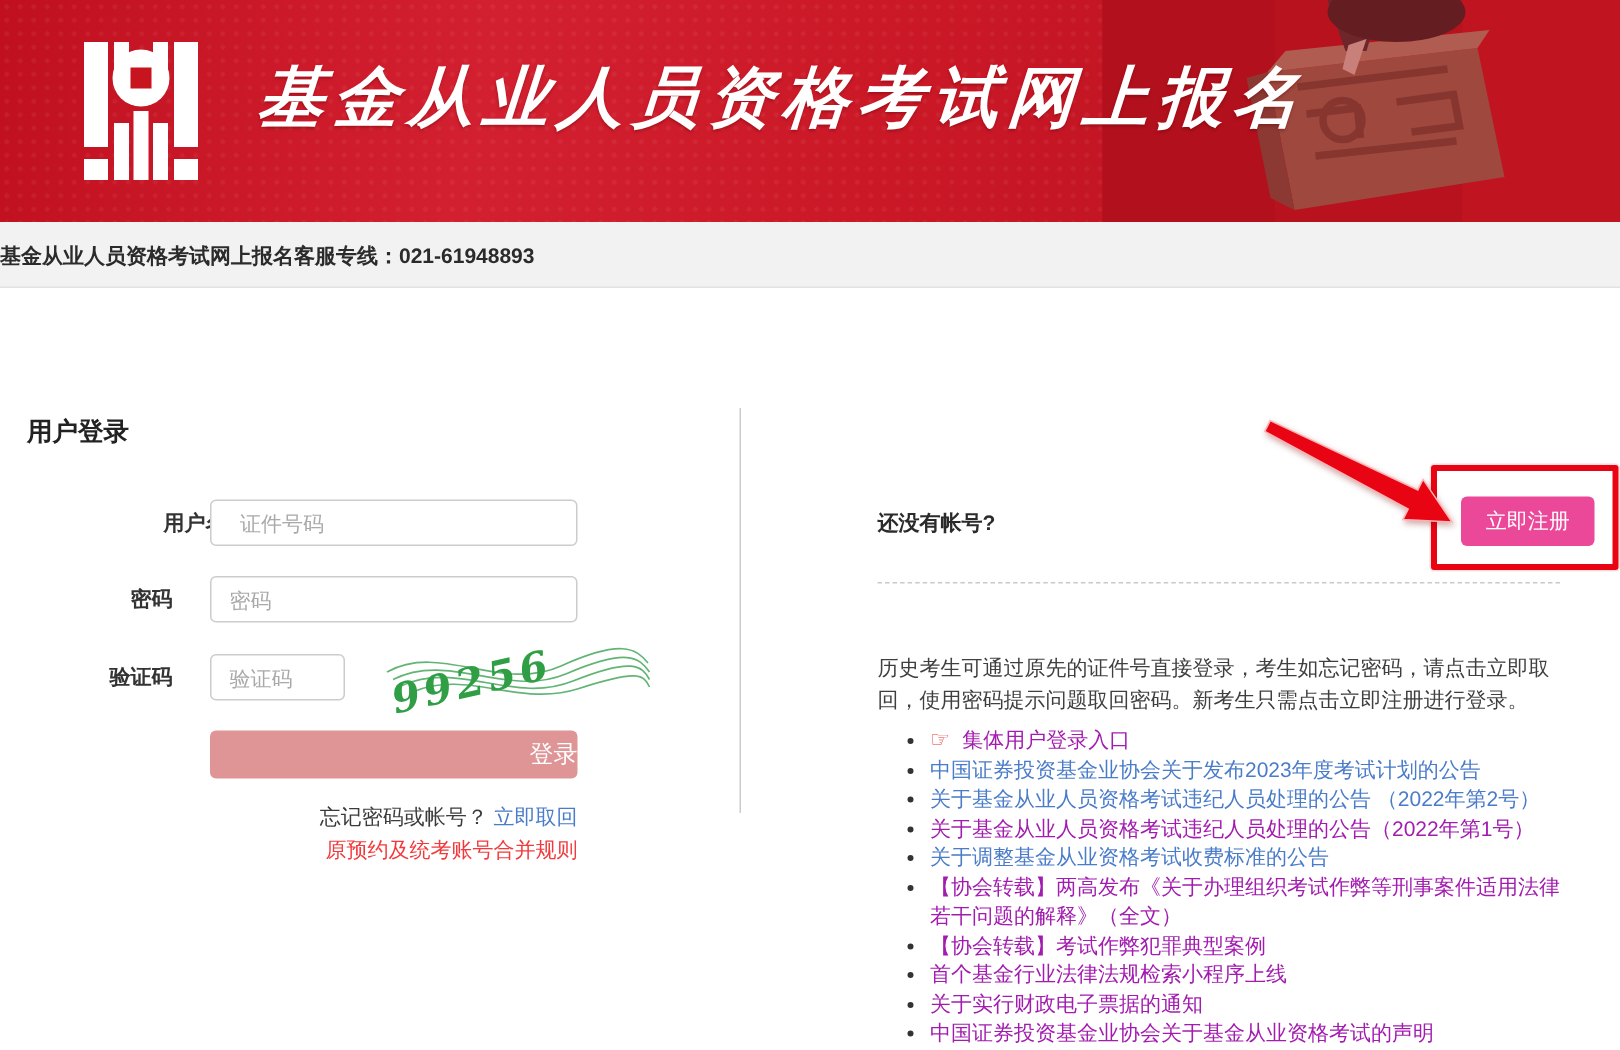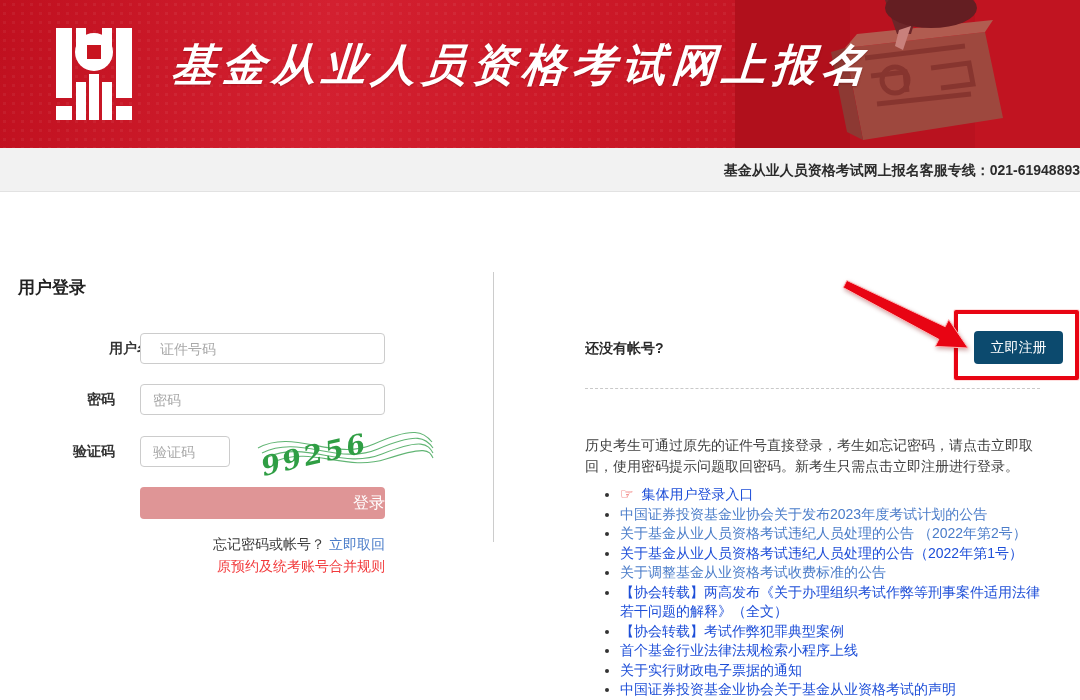--- a/index.html
+++ b/index.html
@@ -15,21 +15,21 @@
     background-size:9px 9px; opacity:.5; }
   .seal-logo { position:absolute; left:48px; top:22px; width:92px; height:104px; }
   .header-title { position:absolute; left:172px; top:36px; width:720px;
     font-family:"DejaVu Serif","Liberation Serif",serif; font-weight:bold; font-style:italic;
     font-size:44px; color:#fff; letter-spacing:6px; white-space:nowrap;
     text-shadow:0 1px 2px rgba(90,0,0,.35); transform:skewX(-4deg); }
   .header-photo { position:absolute; right:0; top:0; width:345px; height:148px; }
 
   
   .hotline-bar { position:absolute; left:0; top:148px; width:1080px; height:44px;
-    background:#f2f2f2; border-bottom:1px solid #e2e2e2; text-align:right; }
+    background:#f2f2f2; border-bottom:1px solid #e2e2e2; text-align:left; }
   .hotline-bar span { display:inline-block; line-height:44px; font-size:14px; font-weight:bold; color:#2b2b2b; }
 
   
   .main { position:absolute; left:0; top:192px; width:1080px; height:508px; }
 
   .login-title { position:absolute; left:18px; top:84px; font-size:17px; font-weight:bold; color:#222; }
 
   .form-label { position:absolute; width:115px; text-align:right; font-size:14px; font-weight:bold; color:#333; }
   .lbl-user { left:4px; top:148px;margin-left:32px; }
   .lbl-pass { left:0; top:199px; }
@@ -53,39 +53,39 @@
   .forgot-text { color:#3b3b3b;margin-left:25px; }
   .link-blue { color:#4a7cc9; text-decoration:none; cursor:pointer; }
   .merge-row { position:absolute; left:100px; top:366px; width:285px; text-align:right; font-size:14px; }
   .link-red { color:#f23a3c; text-decoration:none; cursor:pointer; }
 
   .v-divider { position:absolute; left:493px; top:80px; width:1px; height:270px; background:#ccc; }
 
   
   .register-prompt { position:absolute; left:585px; top:148px; font-size:14px; font-weight:bold; color:#2b2b2b; }
   .register-btn { position:absolute; left:974px; top:139px; width:89px; height:33px;
-    background:#0c4a6e; border:none; border-radius:4px; color:#fff; font-size:14px;
+    background:#ec4899; border:none; border-radius:4px; color:#fff; font-size:14px;
     cursor:pointer; font-family:"Liberation Sans","DejaVu Sans",sans-serif; }
   .annot-box { position:absolute; left:954px; top:118px; width:125px; height:70px;
     border:4px solid #e80413; border-radius:2px; pointer-events:none;
     box-shadow:0 0 0 1px rgba(255,200,200,.6); }
   .annot-arrow { position:absolute; left:828px; top:86px; width:152px; height:84px; pointer-events:none;
     filter:drop-shadow(1px 2px 2px rgba(120,0,0,.35)); }
 
   .dotted-sep { position:absolute; left:585px; top:196px; width:455px; height:0; border-top:1px dashed #c9c9c9; }
 
   .info-para { position:absolute; left:585px; top:243px; width:466px; font-size:14px;
     line-height:21px; color:#3f3f3f; }
 
   .info-links { position:absolute; left:588px; top:292px; width:462px; }
   .info-links ul { list-style:disc; padding-left:32px; }
   .info-links li { font-size:14px; line-height:19.5px; color:#333; }
   .info-links .link { text-decoration:none; cursor:pointer; }
   .info-links .link[data-color="blue"] { color:#4a7cc9; }
-  .info-links .link[data-color="red"]  { color:#1d4ed8; }
+  .info-links .link[data-color="red"]  { color:#a21caf; }
   .finger { color:#e8342f; font-size:15px; margin-right:8px; font-weight:bold; }
 </style>
 </head>
 <body>
 
 <div class="page">
 
   <div class="header">
     <div class="dots"></div>
 

